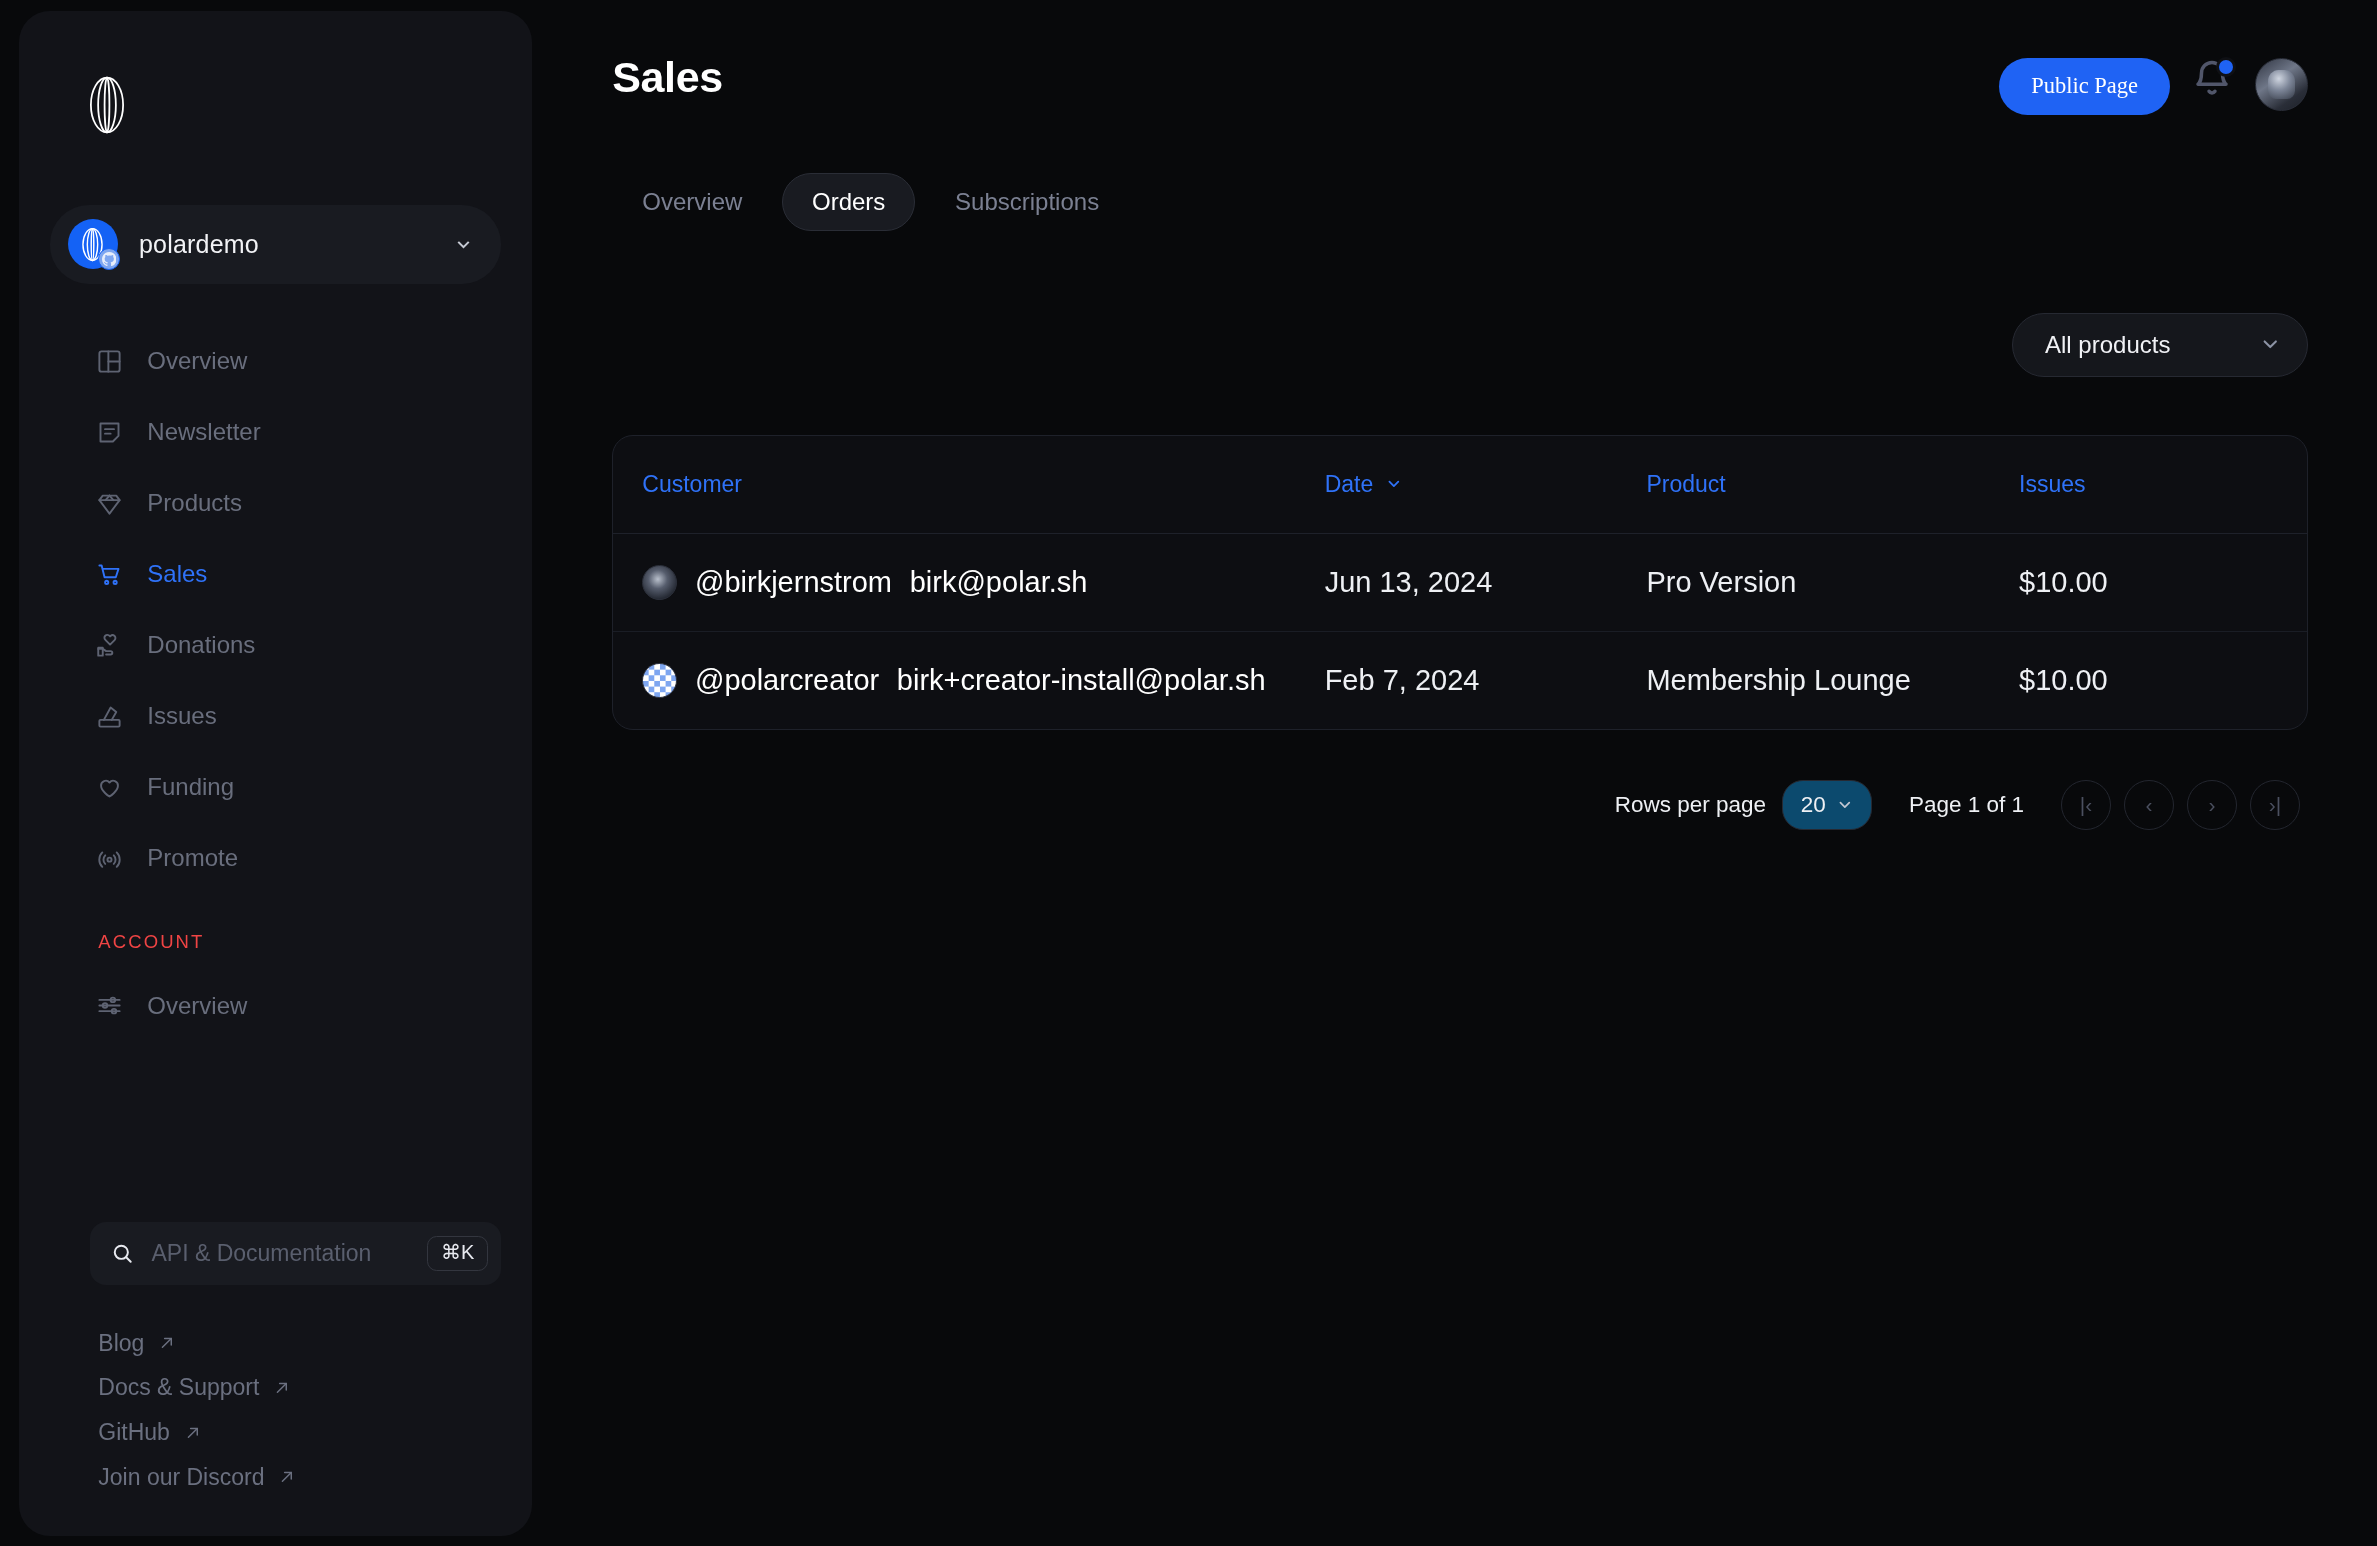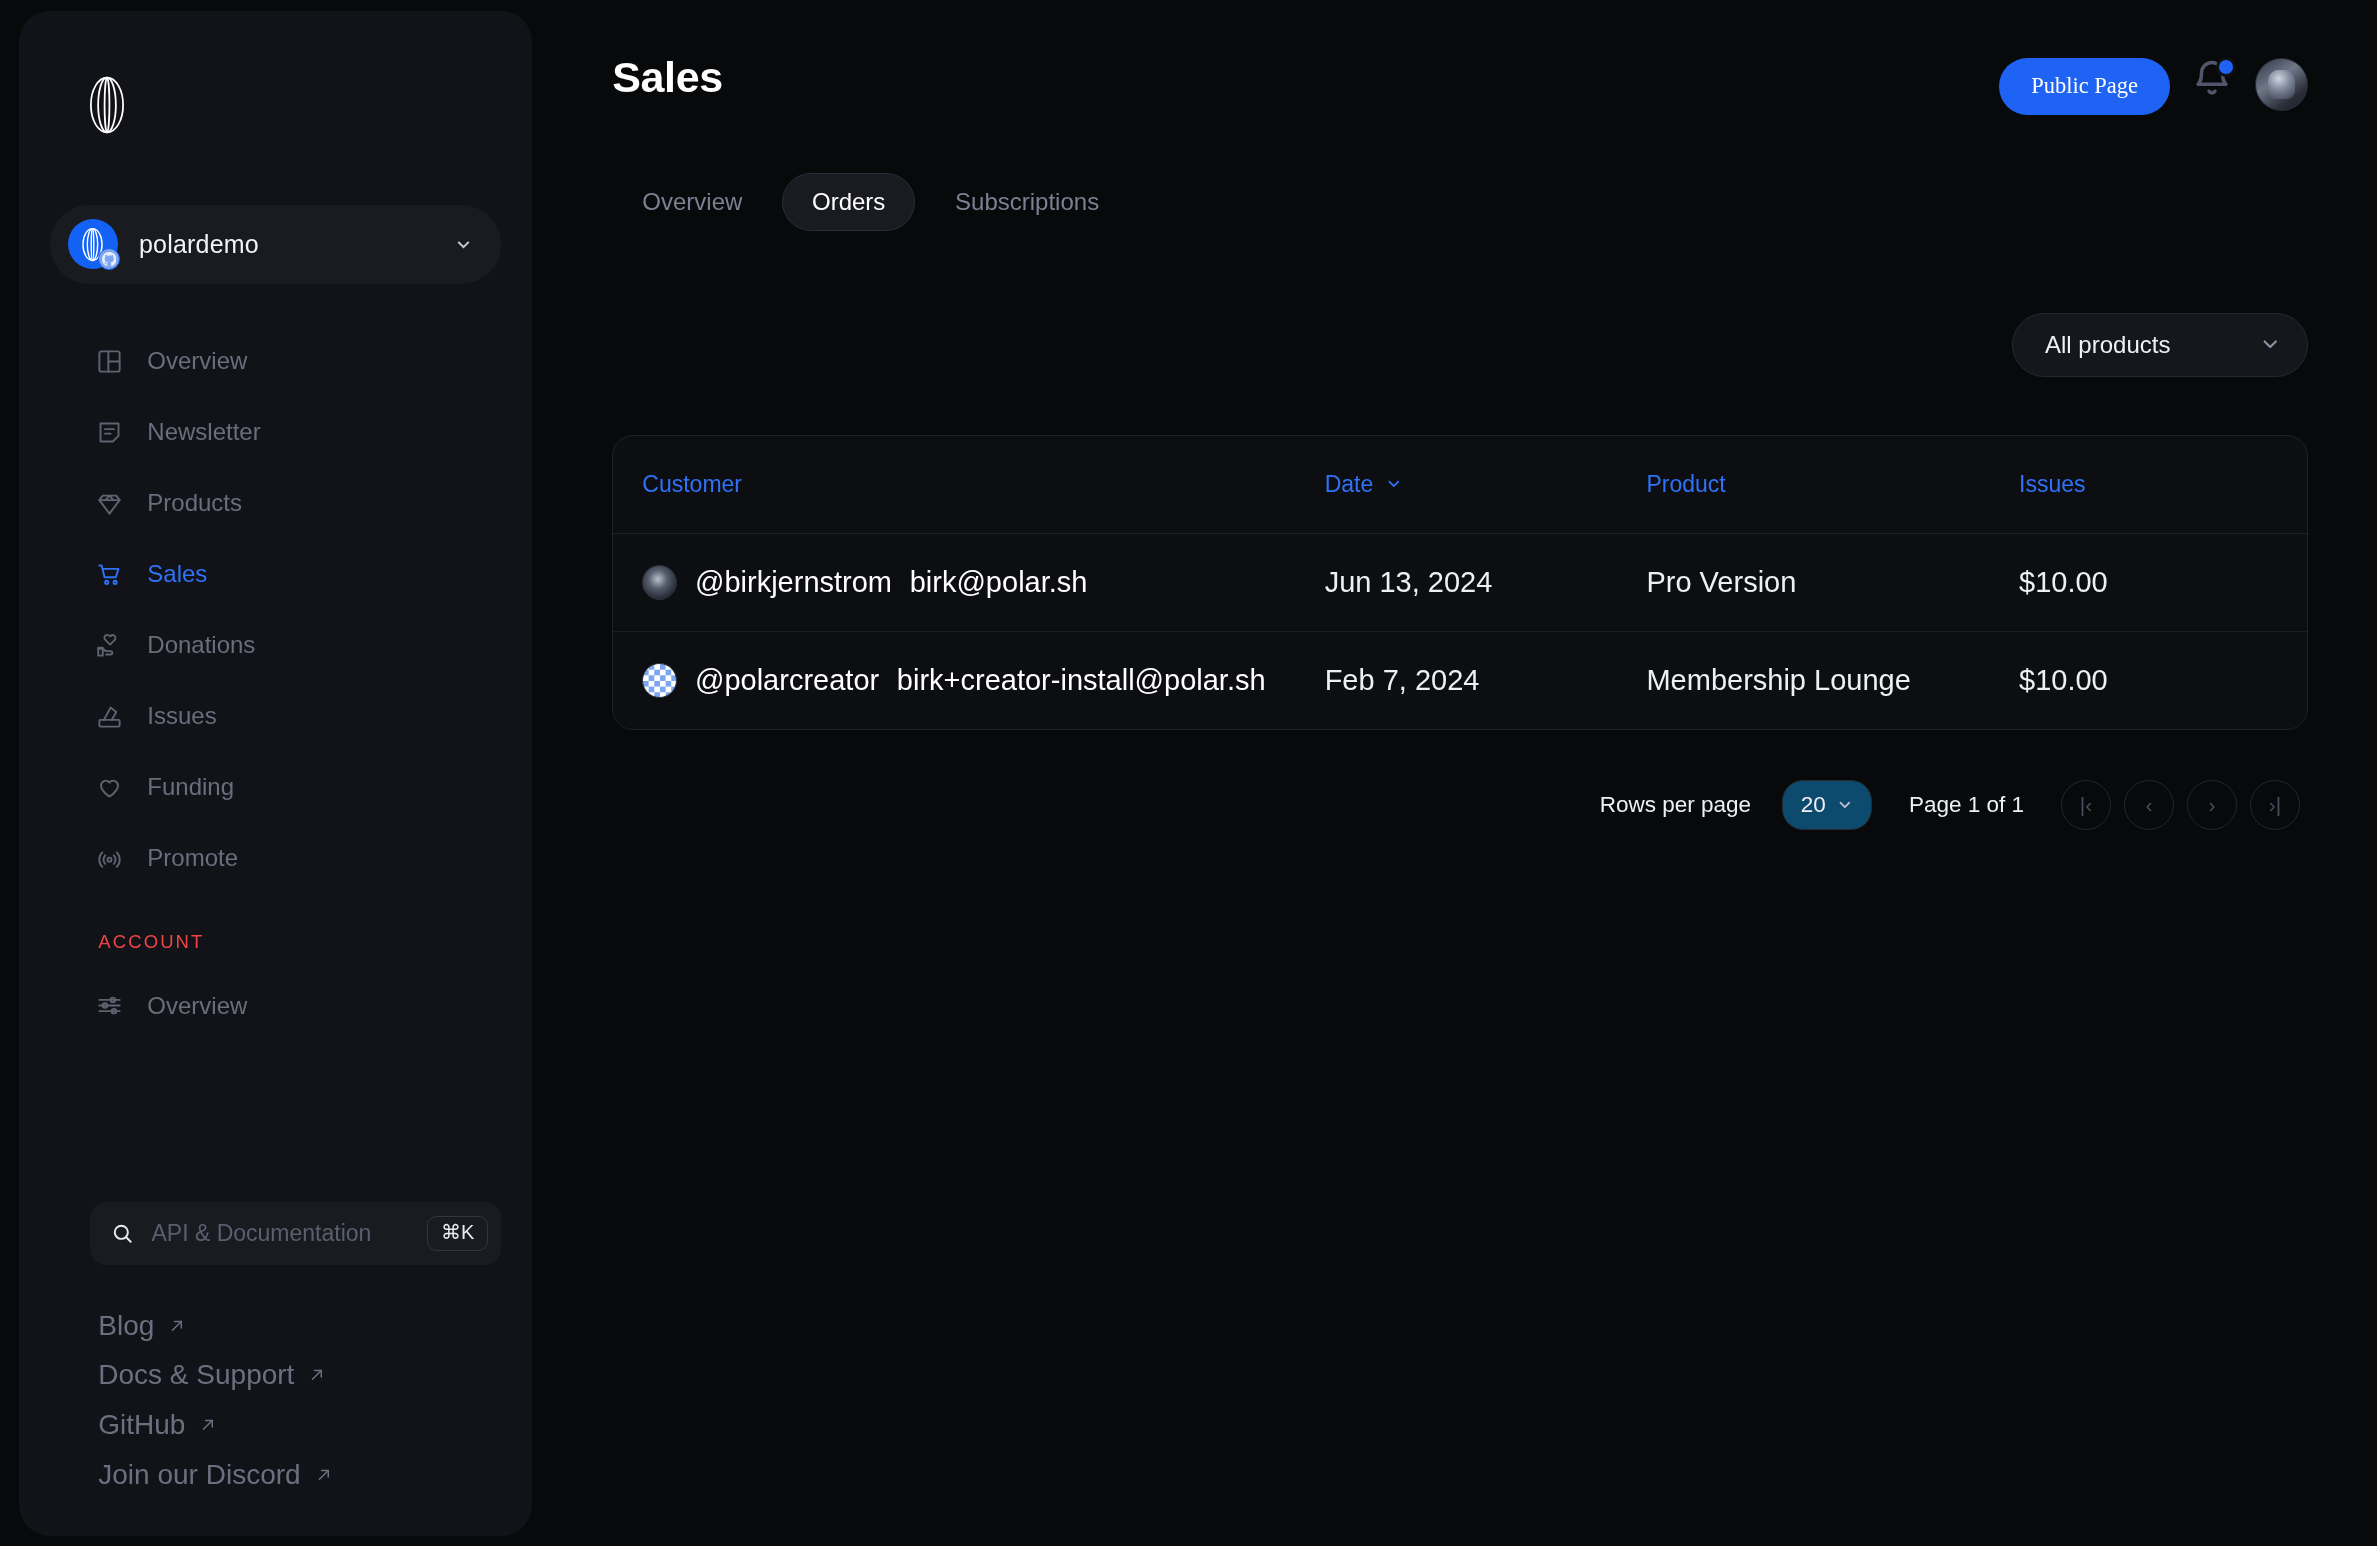--- a/index.html
+++ b/index.html
@@ -93,21 +93,21 @@
   .search-ph { flex: 1; color: #5a5f6e; font-size: 23px; }
   .kbd {
     border: 1.2px solid #33363f; border-radius: 9.7px;
     color: #e8eaf0; font-size: 20px;
     padding: 5.6px 13px 7.2px 13px;
     line-height: 1;
   }
 
   .footer-links { padding: 45px 0 0 79px; display: flex; flex-direction: column; gap: 17.7px; margin-bottom: 45px; }
   .flink {
-    color: #6b7080; font-size: 28px; display: inline-flex; align-items: center;
+    color: #6b7080; font-size: 23px; display: inline-flex; align-items: center;
     gap: 14px; text-decoration: none; cursor: pointer; width: fit-content;
   }
   .flink .arr { width: 17.7px; height: 17.7px; stroke: #6b7080; stroke-width: 2; fill: none; stroke-linecap: round; stroke-linejoin: round; }
 
   
   .main { flex: 1; padding: 42px 69px 0 80px; min-width: 0; }
   .main-head { display: flex; align-items: flex-start; justify-content: space-between; }
   .page-title { color: #ffffff; font-size: 43px; font-weight: 600; letter-spacing: -0.4px; }
 
   .head-right { display: flex; gap: 21px; padding-top: 4.8px; font-family: Liberation Serif, serif; }
@@ -188,21 +188,21 @@
       repeating-conic-gradient(#7ea6f0 0% 25%, #ffffff 0% 50%) 0 0 / 11.3px 11.3px;
     border: 1.2px solid #2b2f3a;
   }
   .cust-handle { color: #ffffff; }
   .cust-email { color: #ffffff; }
 
   .pagination {
     display: flex; align-items: center; justify-content: flex-end;
     gap: 37px; margin-top: 50px; padding-right: 8px;
   }
-  .rpp { display: flex; align-items: center; gap: 31px; color: #eef0f4; font-size: 22.5px; }
+  .rpp { display: flex; align-items: center; gap: 16px; color: #eef0f4; font-size: 22.5px; }
   .rpp-select {
     background: #0c4a6e; border: 1.2px solid #262932; border-radius: 21px;
     padding: 11.3px 17.7px; color: #eef0f4; font-size: 22.5px;
     display: inline-flex; align-items: center; gap: 9.7px; cursor: pointer;
   }
   .rpp-select .chev4 { width: 17.7px; height: 17.7px; stroke: #c2c7d3; stroke-width: 2.3; fill: none; stroke-linecap: round; stroke-linejoin: round; }
   .page-of { color: #eef0f4; font-size: 22.5px; }
   .pg-btns { display: flex; align-items: center; gap: 13px; }
   .pg-btn {
     width: 50px; height: 50px; border-radius: 50%;

